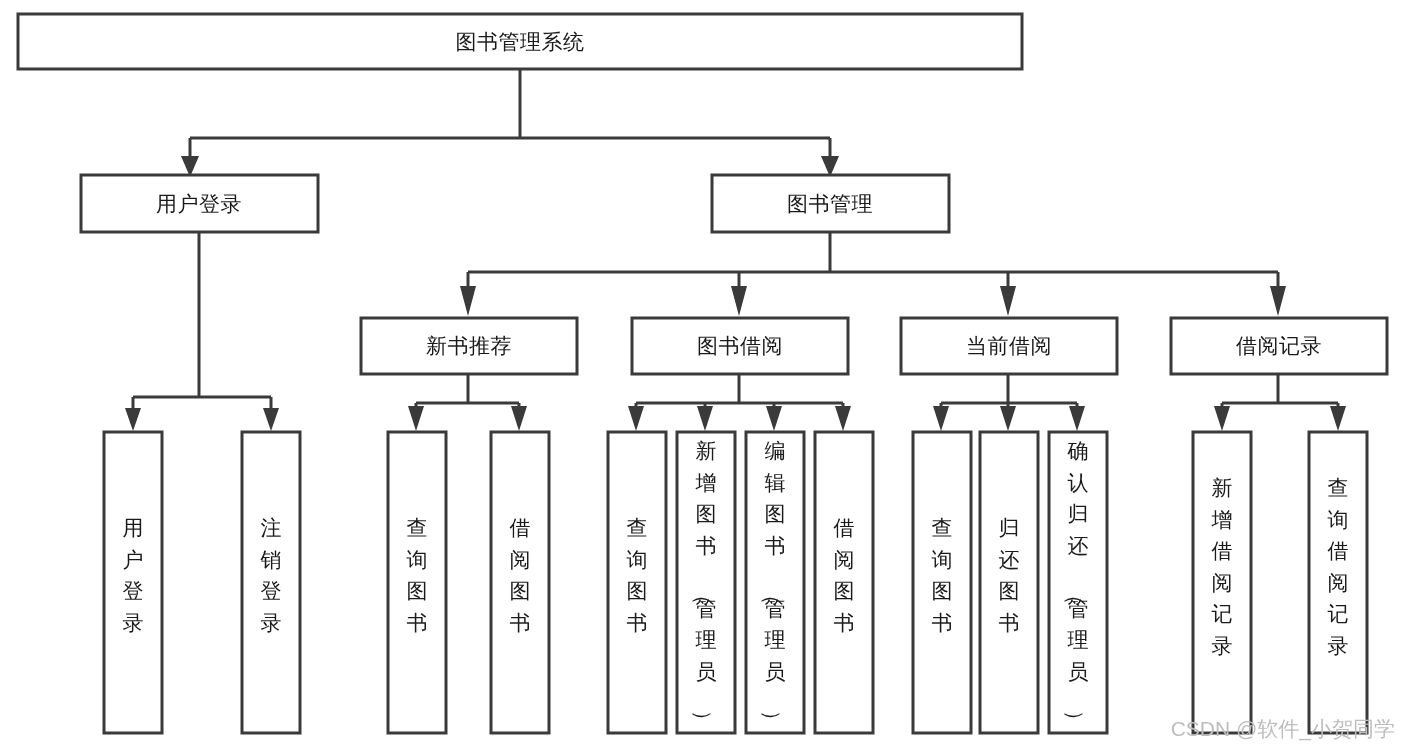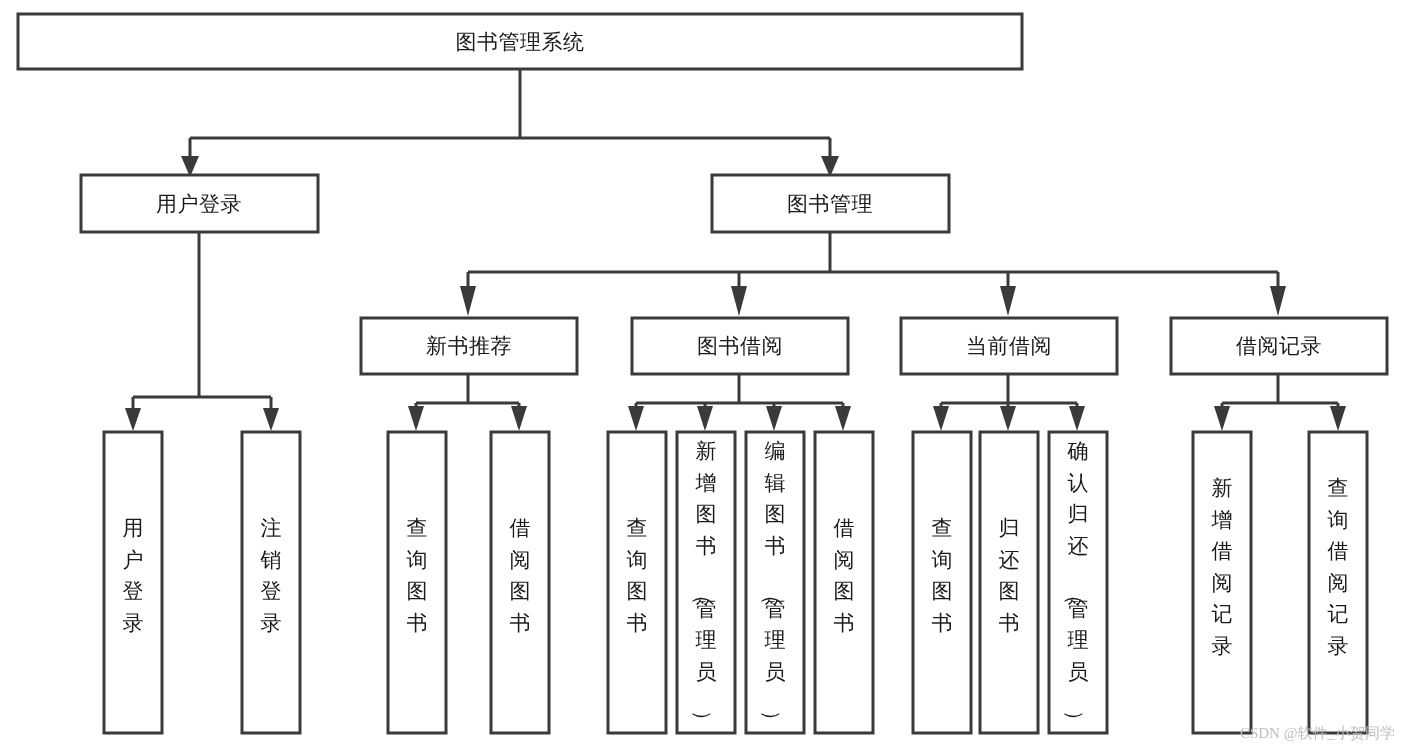--- a/index.html
+++ b/index.html
@@ -53,22 +53,22 @@
     font-family: "DejaVu Sans", "Liberation Sans", sans-serif;
     font-size: 21px;
     fill: #1a1a1a;
     text-anchor: middle;
     letter-spacing: 0px;
   }
   .watermark {
     position: absolute;
     right: 10px;
     bottom: 4px;
-    font-family: Liberation Serif, serif;
-    font-size: 15px;
+    font-family: Liberation Sans, sans-serif;
+    font-size: 21px;
     color: #bdbdbd;
     white-space: nowrap;
     user-select: none;
   }
 </style>
 </head>
 <body>
 
 <div id="diagram-root">
 

